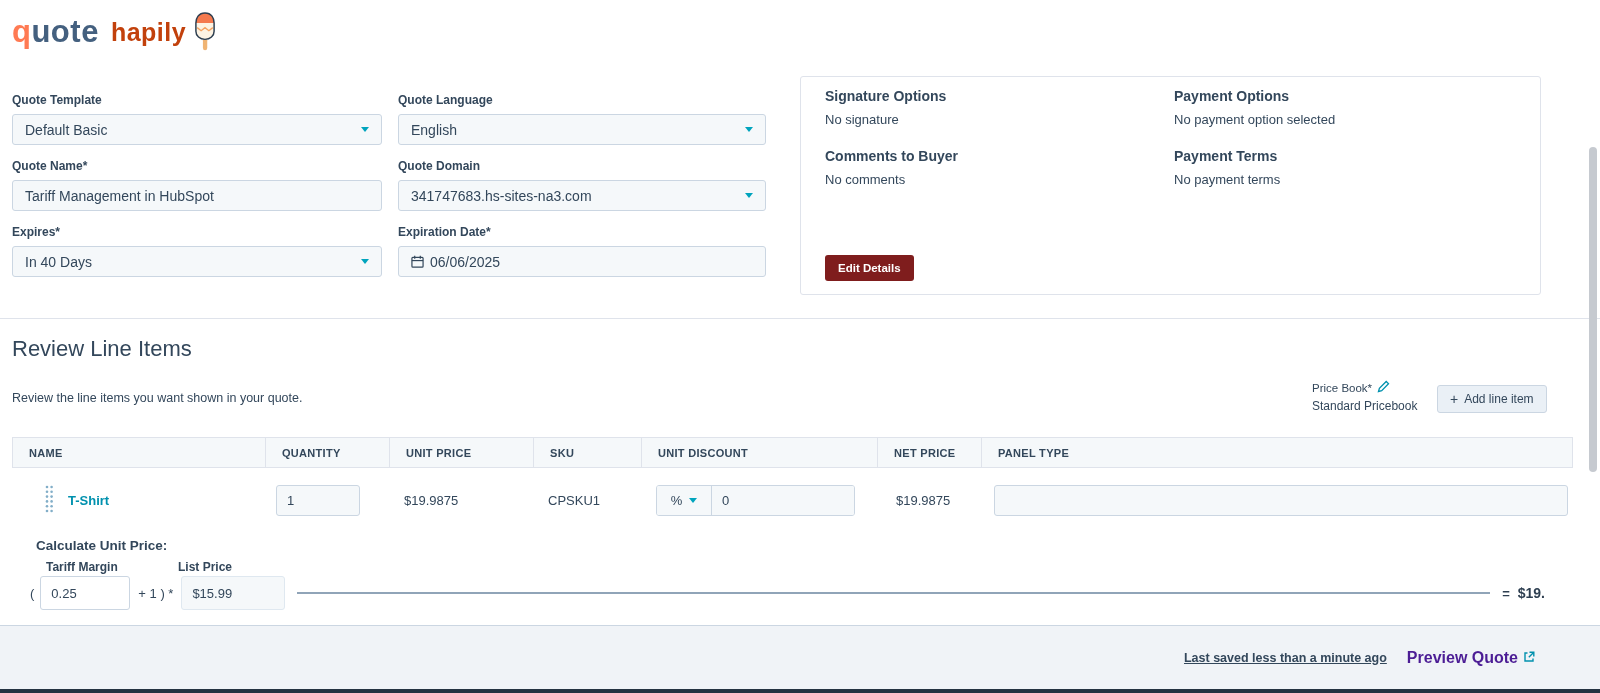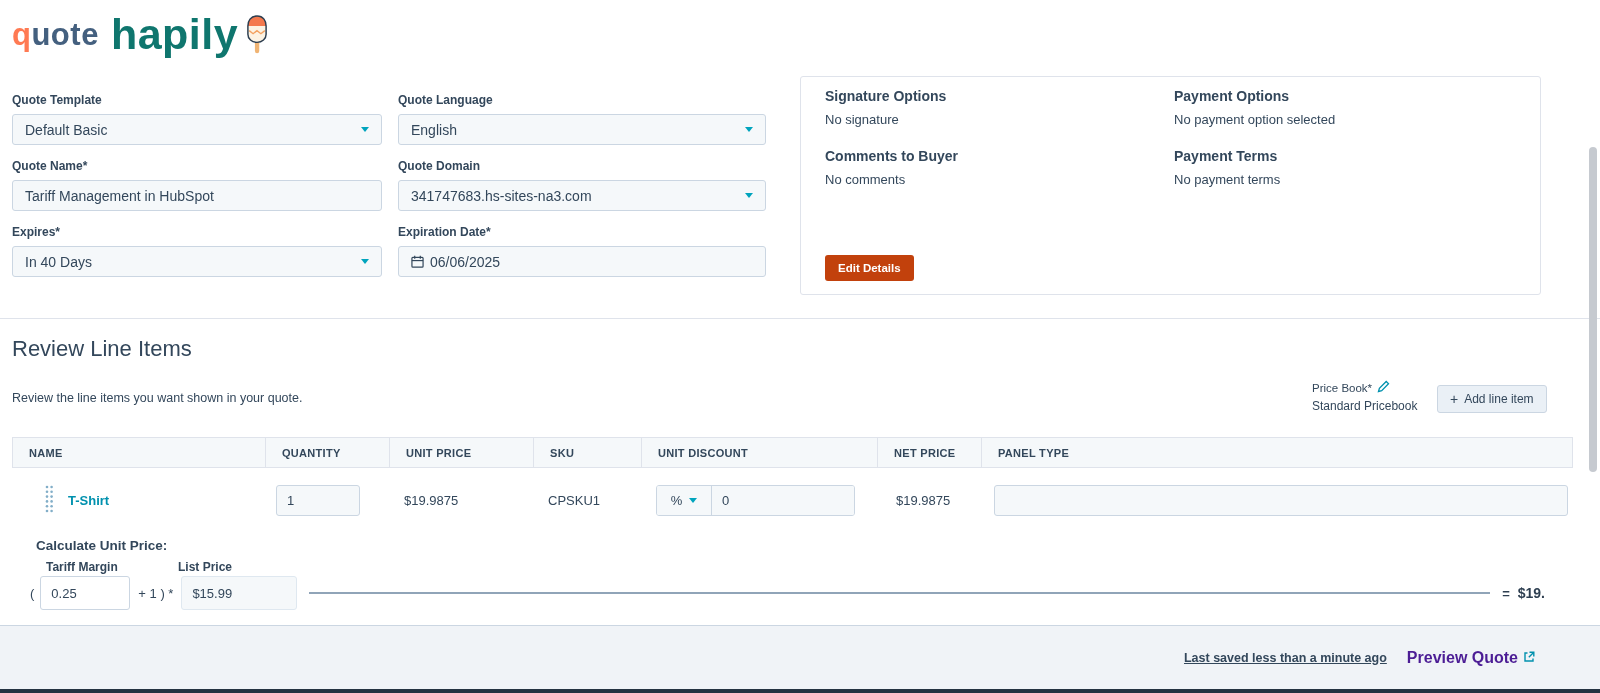--- a/index.html
+++ b/index.html
@@ -3,21 +3,21 @@
 <meta charset="utf-8">
 <style>
   html,body{margin:0;padding:0;}
   body{font-family:"Liberation Sans",sans-serif;background:#fff;}
   .page{position:relative;width:1600px;height:693px;background:#fff;overflow:hidden;}
 
   
   .logo{position:absolute;left:12px;top:10px;display:flex;align-items:center;gap:6px;}
   .logo-quote{font-size:31px;font-weight:800;color:#44607f;letter-spacing:.5px;}
   .logo-quote .q{color:#ff7a53;}
-  .logo-hapily{font-size:43px;font-weight:800;color:#0f766e;letter-spacing:.5px;margin-left:6px;}
+  .logo-hapily{font-size:25px;font-weight:800;color:#c2410c;letter-spacing:.5px;margin-left:6px;}
 
   
   .form-cell{position:absolute;}
   .form-label{font-size:12px;font-weight:700;color:#33475b;margin-bottom:7px;}
   .control{height:31px;box-sizing:border-box;border:1px solid #cbd6e2;border-radius:3px;
            background:#f5f8fa;display:flex;align-items:center;padding:0 12px;
            font-size:14px;color:#33475b;}
   .control.select{justify-content:space-between;cursor:pointer;}
   .caret{width:0;height:0;border-left:4.5px solid transparent;border-right:4.5px solid transparent;
          border-top:5.5px solid #00a4bd;}
@@ -25,21 +25,21 @@
   .cal-icon{margin-right:6px;display:inline-flex;}
 
   
   .details-panel{position:absolute;left:800px;top:76px;width:741px;height:219px;
                  border:1px solid #dfe3eb;border-radius:3px;box-sizing:border-box;}
   .dp-col{position:absolute;top:0;}
   .dp-title{font-size:14px;font-weight:700;color:#33475b;}
   .dp-value{font-size:13px;color:#33475b;margin-top:8px;}
   .dp-sec1{margin-top:11px;}
   .dp-sec2{margin-top:21px;}
-  .edit-btn{position:absolute;left:24px;top:178px;background:#c2410c;color:#fff;
+  .edit-btn{position:absolute;left:24px;top:178px;background:#7f1d1d;color:#fff;
             font-size:11.5px;font-weight:700;padding:7px 13px;border-radius:3px;cursor:pointer;}
 
   .section-divider{position:absolute;left:0;top:318px;width:1600px;height:1px;background:#dfe3eb;}
 
   
   .rli-title{position:absolute;left:12px;top:336px;font-size:22px;font-weight:400;color:#33475b;}
   .rli-sub{position:absolute;left:12px;top:391px;font-size:12.5px;color:#33475b;}
   .pricebook{position:absolute;left:1312px;top:380px;}
   .pb-label{font-size:11.5px;color:#33475b;display:flex;align-items:center;gap:5px;}
   .pb-value{font-size:12px;color:#33475b;margin-top:4px;}
@@ -73,21 +73,21 @@
 
   
   .calc-title{position:absolute;left:36px;top:538px;font-size:13.5px;font-weight:800;color:#33475b;}
   .calc-lab1{position:absolute;left:46px;top:560px;font-size:12px;font-weight:700;color:#33475b;}
   .calc-lab2{position:absolute;left:178px;top:560px;font-size:12px;font-weight:700;color:#33475b;}
   .calc-row{position:absolute;left:30px;top:576px;width:1515px;display:flex;align-items:center;}
   .calc-paren{font-size:13px;color:#33475b;margin-right:6px;}
   .margin-input{width:90px;height:34px;box-sizing:border-box;border:1px solid #cbd6e2;border-radius:3px;
                 background:#fff;padding:0 10px;font-size:13px;color:#33475b;outline:none;}
   .calc-mid{font-size:13px;color:#33475b;margin:0 8px;white-space:nowrap;}
-  .listprice-box{width:116px;height:34px;box-sizing:border-box;border:1px solid #dfe8f0;border-radius:3px;
+  .listprice-box{width:104px;height:34px;box-sizing:border-box;border:1px solid #dfe8f0;border-radius:3px;
                  background:#f5f8fa;display:flex;align-items:center;padding:14px 10px;font-size:13px;color:#33475b;}
   .calc-line{flex:1;height:2px;background:#90a4b8;margin:0 12px;}
   .calc-eq{font-size:13px;font-weight:700;color:#2d3e50;margin-right:8px;}
   .calc-result{font-size:14px;font-weight:800;color:#2d3e50;}
 
   
   .footer{position:absolute;left:0;top:625px;width:1600px;height:64px;background:#f0f3f7;
           border-top:1px solid #cbd6e2;box-sizing:border-box;display:flex;align-items:center;
           justify-content:flex-end;gap:20px;padding-right:65px;}
   .last-saved{font-size:12.5px;font-weight:700;color:#33475b;text-decoration:underline;}

